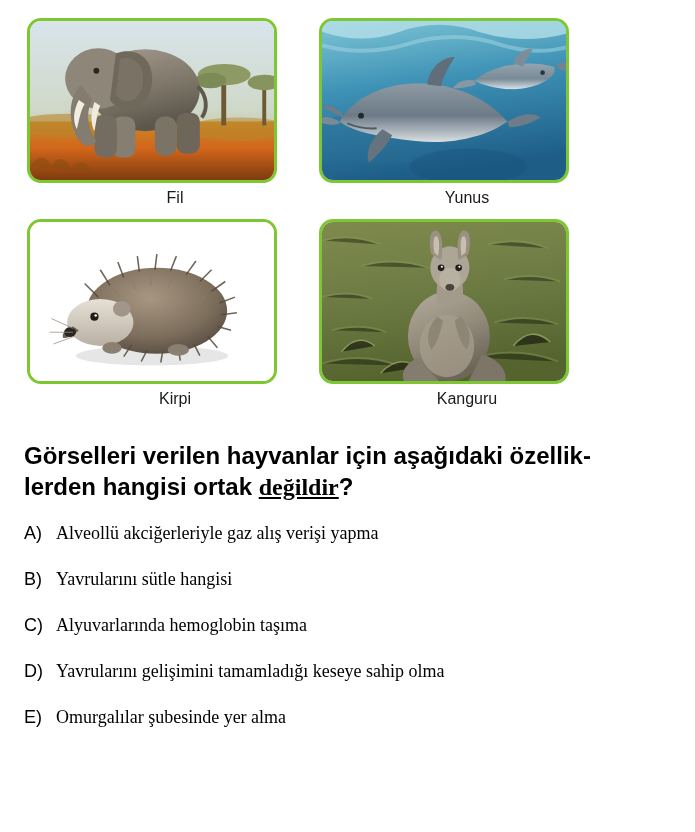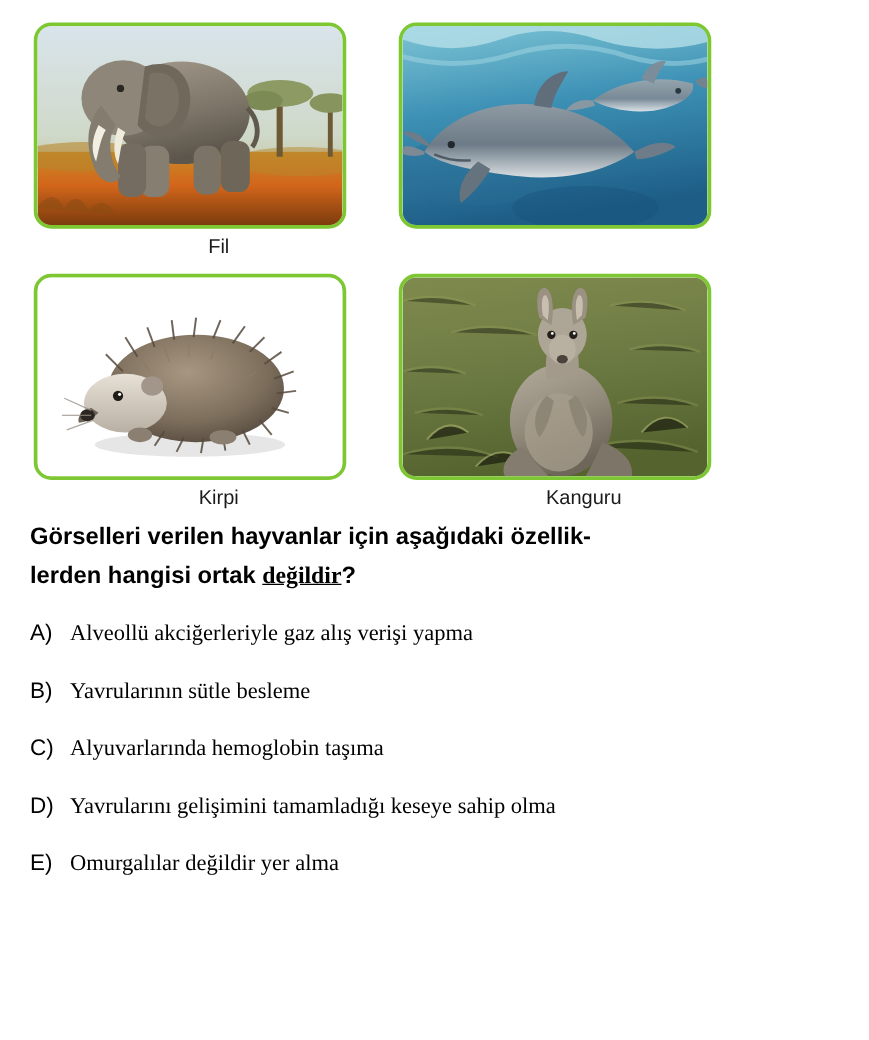--- a/index.html
+++ b/index.html
@@ -54,21 +54,22 @@
   .art {
     position: absolute;
     inset: 0;
     width: 100%;
     height: 100%;
     display: block;
   }
 
   
   .question {
-    font-size: 19px;
+    margin-top: 26px;
+    font-size: 24px;
     font-weight: bold;
     line-height: 31px;
     text-align: justify;
     text-justify: inter-word;
     color: #000;
   }
   .question .u {
     text-decoration: underline;
     font-family: Liberation Serif, serif;
   }
@@ -206,20 +207,21 @@
           <path d="M108 66 C110 48 124 38 136 38 C130 48 124 58 122 68 Z" fill="#5f6e7a"></path>
           <path d="M62 112 C50 122 44 136 48 146 C58 138 68 126 72 118 Z" fill="#65737f"></path>
           <path d="M190 104 C204 96 216 94 224 100 C214 106 202 110 192 110 Z" fill="#6d7c88"></path>
           <path d="M18 104 C6 98 0 98 -4 104 C4 108 12 108 18 106 Z" fill="#7b8a95"></path>
           <path d="M22 98 C14 88 6 86 0 88 C8 94 16 98 22 100 Z" fill="#6d7c88"></path>
           <circle cx="40" cy="98" r="3" fill="#222a30"></circle>
           <path d="M26 106 q14 6 30 5" stroke="#4e5b66" stroke-width="2" fill="none"></path>
           <ellipse cx="150" cy="150" rx="60" ry="18" fill="#18527a" opacity="0.4"></ellipse>
         </svg>
       </div>
+      <div class="img-caption">Yunus</div>
     </div>
 
     <div class="img-cell">
       <div class="img-frame">
         <svg class="art" viewBox="0 0 250 165" preserveAspectRatio="xMidYMid slice">
           <defs>
             <radialGradient id="spineG" cx="0.45" cy="0.35" r="0.75">
               <stop offset="0%" stop-color="#a79782"></stop>
               <stop offset="60%" stop-color="#7d6e5c"></stop>
               <stop offset="100%" stop-color="#4e443a"></stop>
@@ -355,33 +357,33 @@
 
   <div class="options">
 
     <div class="option">
       <div class="option-letter">A)</div>
       <div class="option-text nojustify">Alveollü akciğerleriyle gaz alış verişi yapma</div>
     </div>
 
     <div class="option">
       <div class="option-letter">B)</div>
-      <div class="option-text nojustify">Yavrularının sütle besleme</div>
+      <div class="option-text nojustify">Yavrularını sütle hangisi</div>
     </div>
 
     <div class="option">
       <div class="option-letter">C)</div>
       <div class="option-text nojustify">Alyuvarlarında hemoglobin taşıma</div>
     </div>
 
     <div class="option">
       <div class="option-letter">D)</div>
       <div class="option-text">Yavrularını gelişimini tamamladığı keseye sahip olma</div>
     </div>
 
     <div class="option">
       <div class="option-letter">E)</div>
-      <div class="option-text nojustify">Omurgalılar değildir yer alma</div>
+      <div class="option-text nojustify">Omurgalılar şubesinde yer alma</div>
     </div>
 
   </div>
 
 </div>
 
 </body></html>

